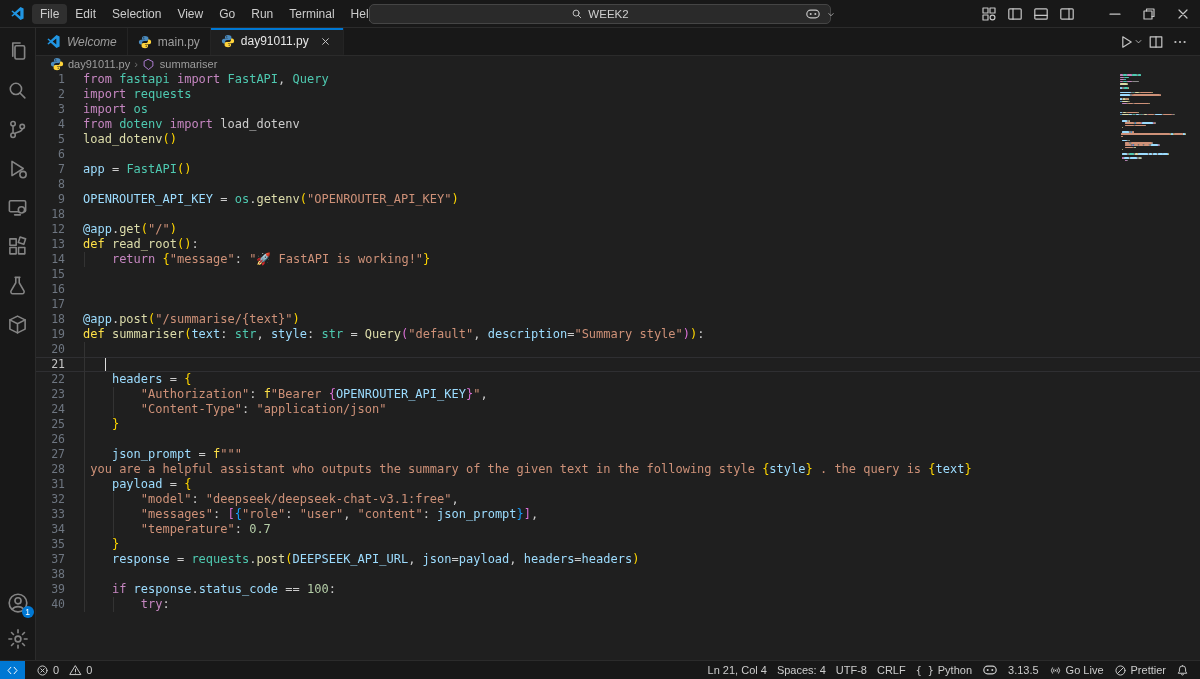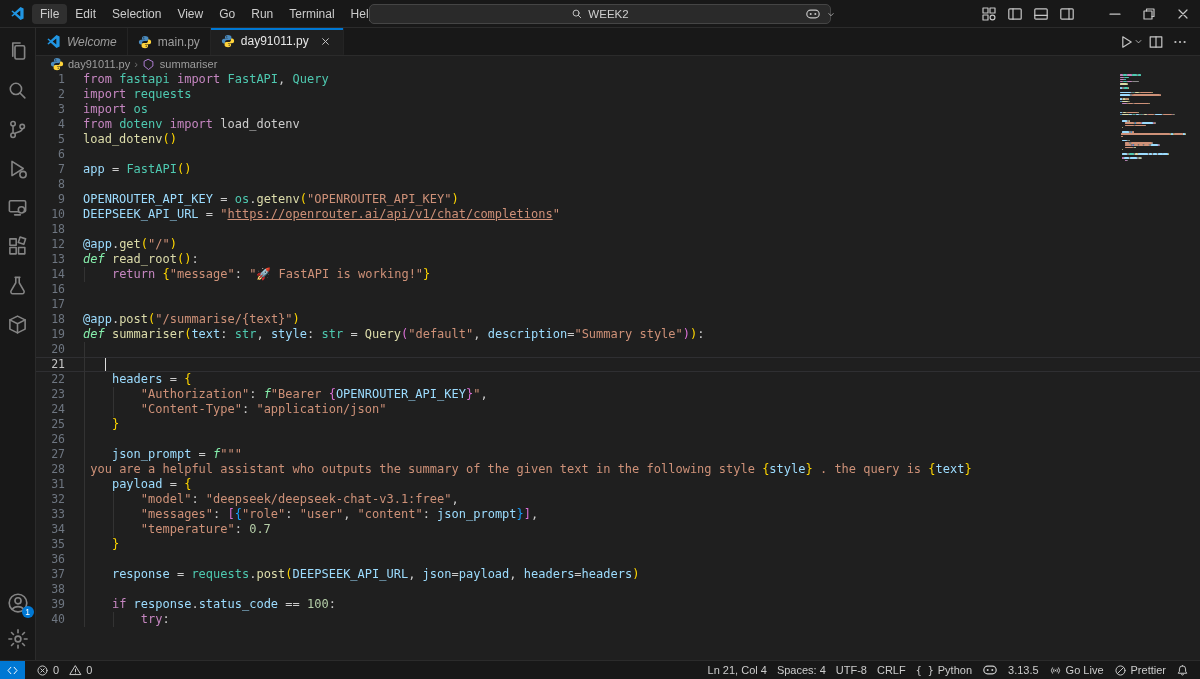--- a/index.html
+++ b/index.html
@@ -60,21 +60,21 @@
   
   .editor { position:absolute; top:72px; left:36px; right:0; bottom:19px; background:#1f1f1f; overflow:hidden; }
   .code-line { position:relative; height:15px; line-height:15px; padding-left:47px; white-space:pre;
                font-family:"DejaVu Sans Mono", monospace; font-size:12px; color:#cccccc; }
   .code-line .ln { position:absolute; left:0; top:0; width:29px; text-align:right; color:#6e7681;
                    font-size:11.5px; font-family:"DejaVu Sans Mono", monospace; }
   .code-line.current { box-shadow: inset 0 1px 0 #2f2f32, inset 0 -1px 0 #2f2f32; }
   .code-line.current .ln { color:#c6c6c6; }
   .guide { position:absolute; top:0; bottom:0; width:1px; background:#333333; }
   .cursor { position:absolute; top:1px; width:1.5px; height:13px; background:#dcdcdc; }
-  .t-kw  { color:#c586c0; } .t-def { color:#86efac;font-style:italic; } .t-cls { color:#4ec9b0; }
+  .t-kw  { color:#c586c0; } .t-def { color:#fde047; } .t-cls { color:#4ec9b0; }
   .t-fn  { color:#dcdcaa; } .t-var { color:#9cdcfe; } .t-str { color:#ce9178; }
   .t-stru{ color:#ce9178; text-decoration:underline; }
   .t-num { color:#b5cea8; } .t-pl  { color:#cccccc; }
   .t-b0  { color:#ffd700; } .t-b1  { color:#da70d6; } .t-b2  { color:#179fff; }
 
   
   .minimap { position:absolute; top:2px; right:14px; width:66px; }
   .mm-line { display:flex; height:2.2px; align-items:center; }
   .mm-line span { height:1.5px; display:inline-block; border-radius:.5px; }
 
@@ -389,44 +389,43 @@
   <div id="code-lines">
       <div class="code-line"><span class="ln">1</span><span class="t-kw">from </span><span class="t-cls">fastapi</span><span class="t-kw"> import </span><span class="t-cls">FastAPI</span><span class="t-pl">, </span><span class="t-cls">Query</span></div>
       <div class="code-line"><span class="ln">2</span><span class="t-kw">import </span><span class="t-cls">requests</span></div>
       <div class="code-line"><span class="ln">3</span><span class="t-kw">import </span><span class="t-cls">os</span></div>
       <div class="code-line"><span class="ln">4</span><span class="t-kw">from </span><span class="t-cls">dotenv</span><span class="t-kw"> import </span><span class="t-pl">load_dotenv</span></div>
       <div class="code-line"><span class="ln">5</span><span class="t-fn">load_dotenv</span><span class="t-b0">()</span></div>
       <div class="code-line"><span class="ln">6</span></div>
       <div class="code-line"><span class="ln">7</span><span class="t-var">app</span><span class="t-pl"> = </span><span class="t-cls">FastAPI</span><span class="t-b0">()</span></div>
       <div class="code-line"><span class="ln">8</span></div>
       <div class="code-line"><span class="ln">9</span><span class="t-var">OPENROUTER_API_KEY</span><span class="t-pl"> = </span><span class="t-cls">os</span><span class="t-pl">.</span><span class="t-fn">getenv</span><span class="t-b0">(</span><span class="t-str">"OPENROUTER_API_KEY"</span><span class="t-b0">)</span></div>
-      <div class="code-line"><span class="ln">10</span><span class="t-var">DEEPSEEK_API_URL</span><span class="t-pl"> = </span><span class="t-str">"</span><span class="t-stru">https://openrouter.ai/api/v1/chat/completions</span><span class="t-str">"</span></div>
       <div class="code-line"><span class="ln">18</span></div>
       <div class="code-line"><span class="ln">12</span><span class="t-var">@app</span><span class="t-pl">.</span><span class="t-fn">get</span><span class="t-b0">(</span><span class="t-str">"/"</span><span class="t-b0">)</span></div>
       <div class="code-line"><span class="ln">13</span><span class="t-def">def </span><span class="t-fn">read_root</span><span class="t-b0">()</span><span class="t-pl">:</span></div>
       <div class="code-line"><span class="ln">14</span><span class="guide" style="left: 48px;"></span><span class="t-pl">    </span><span class="t-kw">return </span><span class="t-b0">{</span><span class="t-str">"message"</span><span class="t-pl">: </span><span class="t-str">"🚀 FastAPI is working!"</span><span class="t-b0">}</span></div>
+      <div class="code-line"><span class="ln">15</span></div>
       <div class="code-line"><span class="ln">16</span></div>
       <div class="code-line"><span class="ln">17</span></div>
       <div class="code-line"><span class="ln">18</span><span class="t-var">@app</span><span class="t-pl">.</span><span class="t-fn">post</span><span class="t-b0">(</span><span class="t-str">"/summarise/{text}"</span><span class="t-b0">)</span></div>
       <div class="code-line"><span class="ln">19</span><span class="t-def">def </span><span class="t-fn">summariser</span><span class="t-b0">(</span><span class="t-var">text</span><span class="t-pl">: </span><span class="t-cls">str</span><span class="t-pl">, </span><span class="t-var">style</span><span class="t-pl">: </span><span class="t-cls">str</span><span class="t-pl"> = </span><span class="t-fn">Query</span><span class="t-b1">(</span><span class="t-str">"default"</span><span class="t-pl">, </span><span class="t-var">description</span><span class="t-pl">=</span><span class="t-str">"Summary style"</span><span class="t-b1">)</span><span class="t-b0">)</span><span class="t-pl">:</span></div>
       <div class="code-line"><span class="ln">20</span><span class="guide" style="left: 48px;"></span></div>
       <div class="code-line current"><span class="ln">21</span><span class="guide" style="left: 48px;"></span><span class="cursor" style="left: 68.69px;"></span></div>
       <div class="code-line"><span class="ln">22</span><span class="guide" style="left: 48px;"></span><span class="t-pl">    </span><span class="t-var">headers</span><span class="t-pl"> = </span><span class="t-b0">{</span></div>
       <div class="code-line"><span class="ln">23</span><span class="guide" style="left: 48px;"></span><span class="guide" style="left: 76.92px;"></span><span class="t-pl">        </span><span class="t-str">"Authorization"</span><span class="t-pl">: </span><span class="t-def">f</span><span class="t-str">"Bearer </span><span class="t-b1">{</span><span class="t-var">OPENROUTER_API_KEY</span><span class="t-b1">}</span><span class="t-str">"</span><span class="t-pl">,</span></div>
       <div class="code-line"><span class="ln">24</span><span class="guide" style="left: 48px;"></span><span class="guide" style="left: 76.92px;"></span><span class="t-pl">        </span><span class="t-str">"Content-Type"</span><span class="t-pl">: </span><span class="t-str">"application/json"</span></div>
       <div class="code-line"><span class="ln">25</span><span class="guide" style="left: 48px;"></span><span class="t-pl">    </span><span class="t-b0">}</span></div>
       <div class="code-line"><span class="ln">26</span><span class="guide" style="left: 48px;"></span></div>
       <div class="code-line"><span class="ln">27</span><span class="guide" style="left: 48px;"></span><span class="t-pl">    </span><span class="t-var">json_prompt</span><span class="t-pl"> = </span><span class="t-def">f</span><span class="t-str">"""</span></div>
       <div class="code-line"><span class="ln">28</span><span class="guide" style="left: 48px;"></span><span class="t-pl"> </span><span class="t-str">you are a helpful assistant who outputs the summary of the given text in the following style </span><span class="t-b0">{</span><span class="t-var">style</span><span class="t-b0">}</span><span class="t-str"> . the query is </span><span class="t-b0">{</span><span class="t-var">text</span><span class="t-b0">}</span></div>
       <div class="code-line"><span class="ln">31</span><span class="guide" style="left: 48px;"></span><span class="t-pl">    </span><span class="t-var">payload</span><span class="t-pl"> = </span><span class="t-b0">{</span></div>
       <div class="code-line"><span class="ln">32</span><span class="guide" style="left: 48px;"></span><span class="guide" style="left: 76.92px;"></span><span class="t-pl">        </span><span class="t-str">"model"</span><span class="t-pl">: </span><span class="t-str">"deepseek/deepseek-chat-v3.1:free"</span><span class="t-pl">,</span></div>
       <div class="code-line"><span class="ln">33</span><span class="guide" style="left: 48px;"></span><span class="guide" style="left: 76.92px;"></span><span class="t-pl">        </span><span class="t-str">"messages"</span><span class="t-pl">: </span><span class="t-b1">[</span><span class="t-b2">{</span><span class="t-str">"role"</span><span class="t-pl">: </span><span class="t-str">"user"</span><span class="t-pl">, </span><span class="t-str">"content"</span><span class="t-pl">: </span><span class="t-var">json_prompt</span><span class="t-b2">}</span><span class="t-b1">]</span><span class="t-pl">,</span></div>
       <div class="code-line"><span class="ln">34</span><span class="guide" style="left: 48px;"></span><span class="guide" style="left: 76.92px;"></span><span class="t-pl">        </span><span class="t-str">"temperature"</span><span class="t-pl">: </span><span class="t-num">0.7</span></div>
       <div class="code-line"><span class="ln">35</span><span class="guide" style="left: 48px;"></span><span class="t-pl">    </span><span class="t-b0">}</span></div>
-      <div class="code-line"><span class="ln">36</span><span class="guide" style="left: 48px;"></span></div>
       <div class="code-line"><span class="ln">37</span><span class="guide" style="left: 48px;"></span><span class="t-pl">    </span><span class="t-var">response</span><span class="t-pl"> = </span><span class="t-cls">requests</span><span class="t-pl">.</span><span class="t-fn">post</span><span class="t-b0">(</span><span class="t-var">DEEPSEEK_API_URL</span><span class="t-pl">, </span><span class="t-var">json</span><span class="t-pl">=</span><span class="t-var">payload</span><span class="t-pl">, </span><span class="t-var">headers</span><span class="t-pl">=</span><span class="t-var">headers</span><span class="t-b0">)</span></div>
       <div class="code-line"><span class="ln">38</span><span class="guide" style="left: 48px;"></span></div>
       <div class="code-line"><span class="ln">39</span><span class="guide" style="left: 48px;"></span><span class="t-pl">    </span><span class="t-kw">if </span><span class="t-var">response</span><span class="t-pl">.</span><span class="t-var">status_code</span><span class="t-pl"> == </span><span class="t-num">100</span><span class="t-pl">:</span></div>
       <div class="code-line"><span class="ln">40</span><span class="guide" style="left: 48px;"></span><span class="guide" style="left: 76.92px;"></span><span class="t-pl">        </span><span class="t-kw">try</span><span class="t-pl">:</span></div>
     </div>
   <div class="minimap" id="minimap">
       <div class="mm-line">
         <span style="width: 3.1px; background: rgb(197, 134, 192);"></span>
         <span style="width: 4.34px; background: rgb(78, 201, 176);"></span>
         <span style="width: 4.96px; background: rgb(197, 134, 192);"></span>

